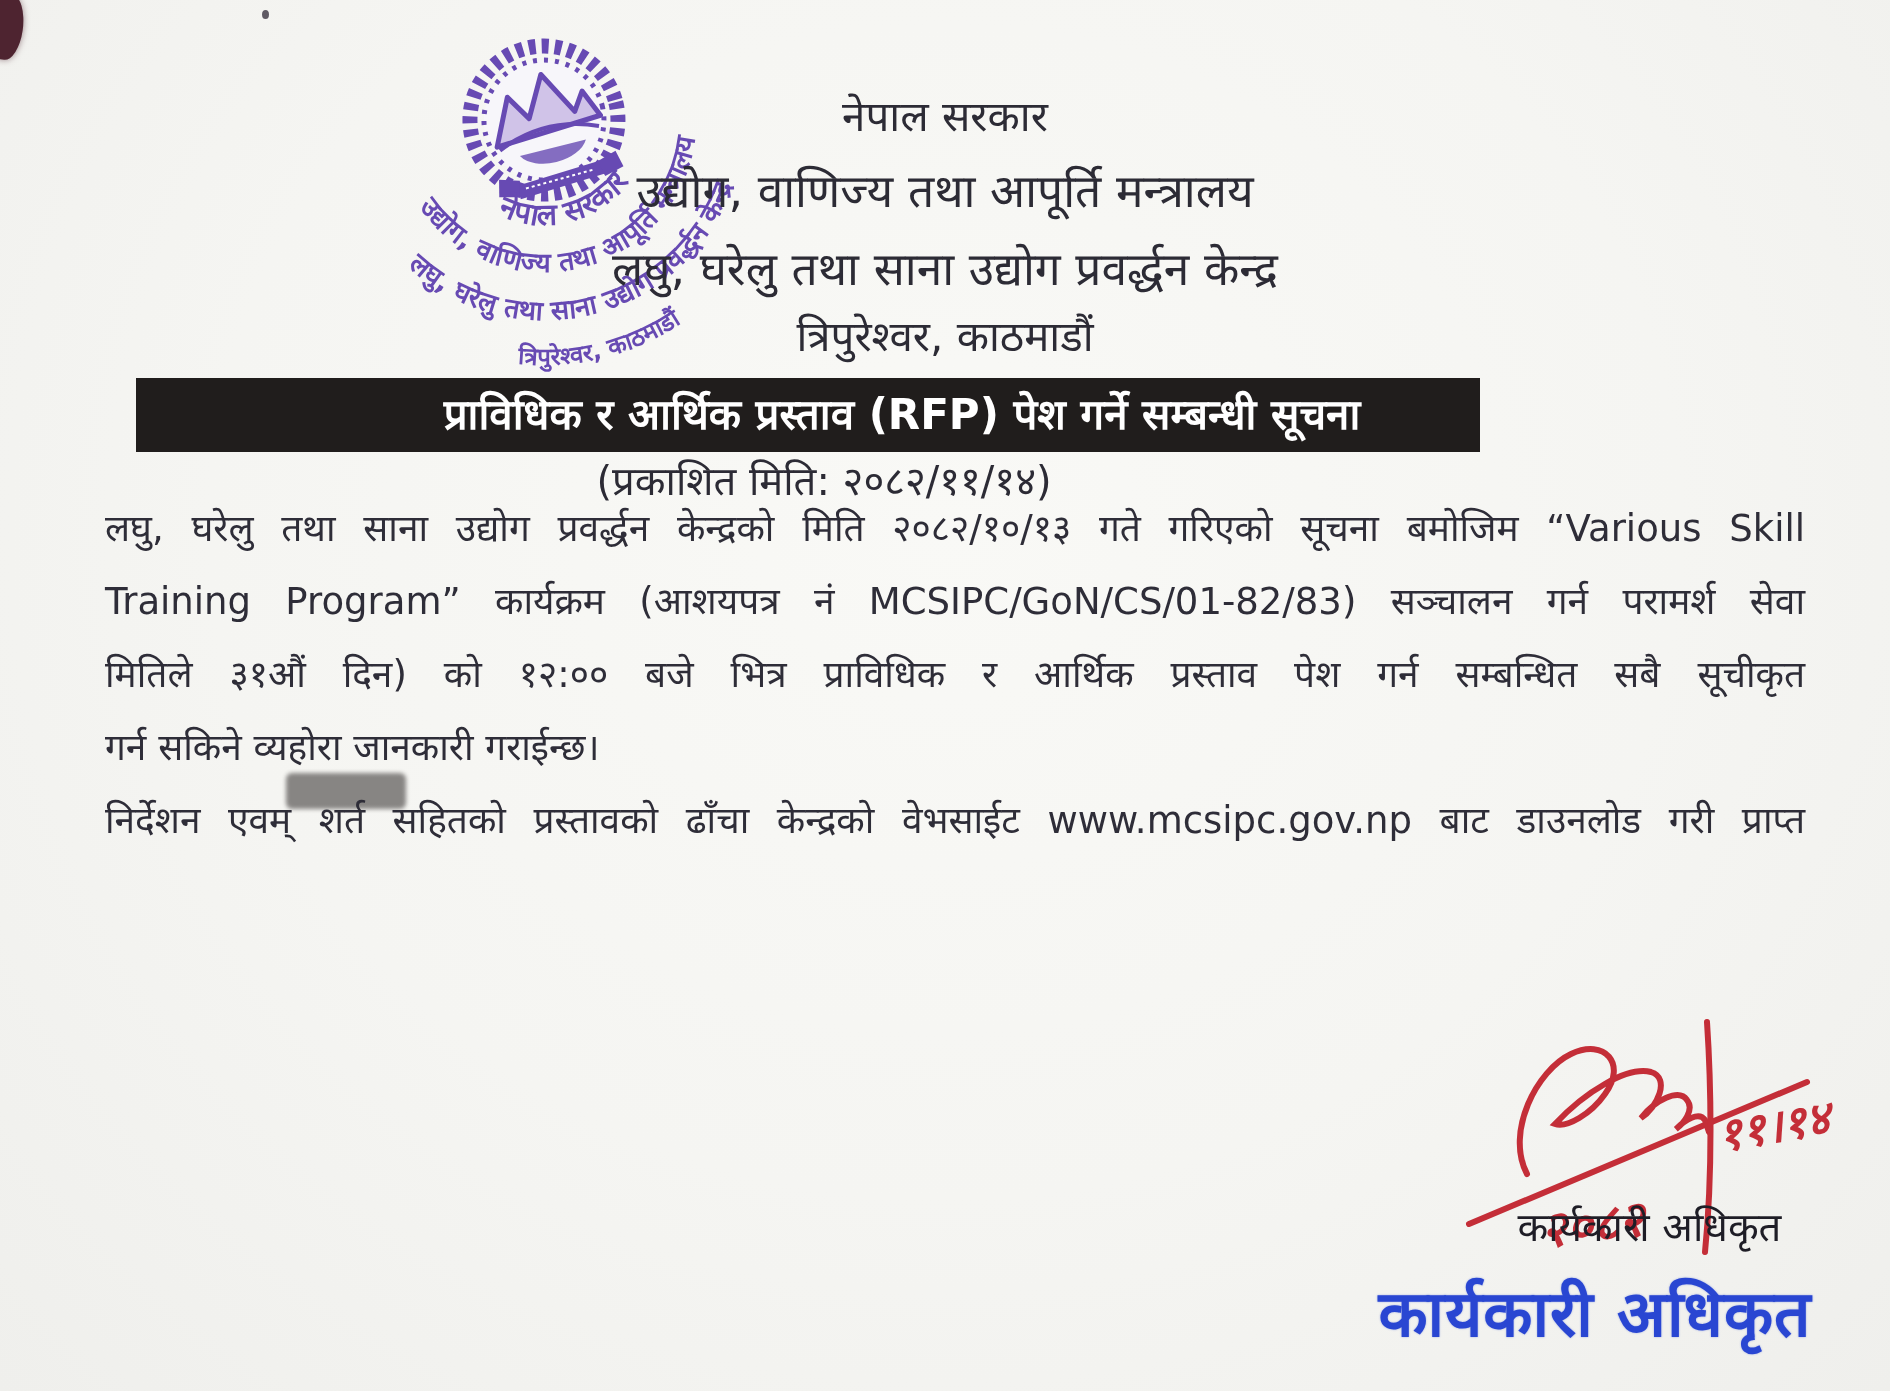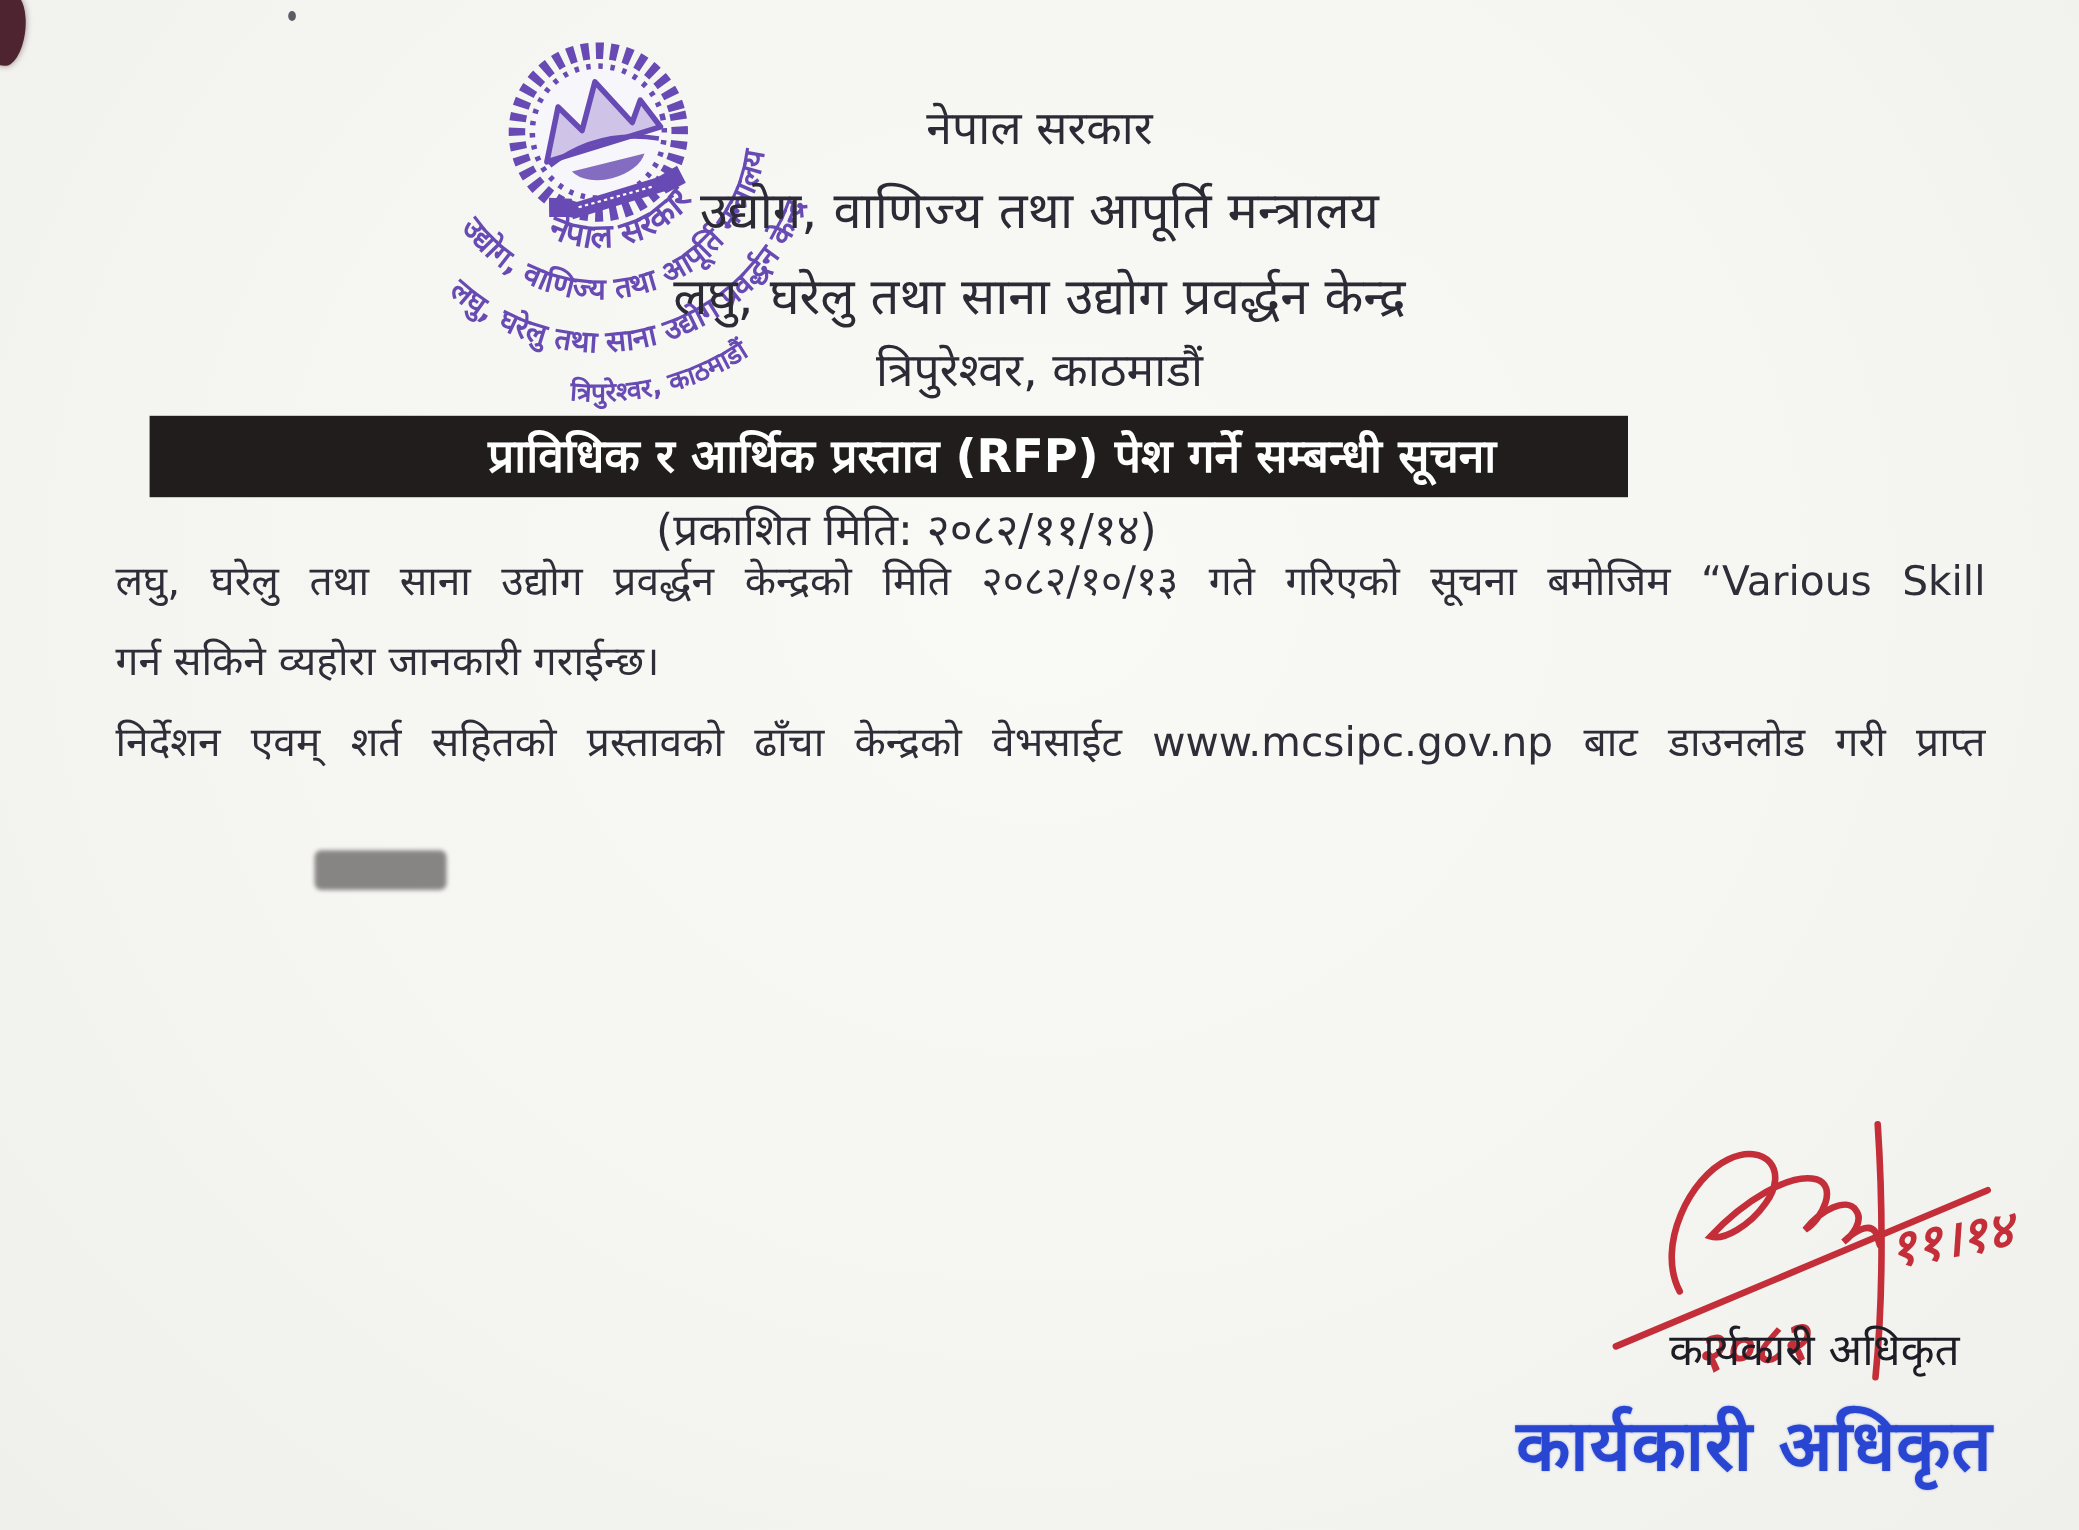--- a/index.html
+++ b/index.html
@@ -107,20 +107,22 @@
 
   <div class="banner">
     <div class="banner-smudge"></div>
     <div class="banner-title">प्राविधिक र आर्थिक प्रस्ताव (RFP) पेश गर्ने सम्बन्धी सूचना</div>
   </div>
 
   <div class="pubdate">(प्रकाशित मिति: २०८२/११/१४)</div>
 
   <div class="body">
     <div class="bline">लघु, घरेलु तथा साना उद्योग प्रवर्द्धन केन्द्रको मिति २०८२/१०/१३ गते गरिएको सूचना बमोजिम “Various Skill</div>
+    <div class="bline">Training Program” कार्यक्रम (आशयपत्र नं MCSIPC/GoN/CS/01-82/83) सञ्चालन गर्न परामर्श सेवा</div>
+    <div class="bline">मितिले ३१औं दिन) को १२:०० बजे भित्र प्राविधिक र आर्थिक प्रस्ताव पेश गर्न सम्बन्धित सबै सूचीकृत</div>
     <div class="bline last">गर्न सकिने व्यहोरा जानकारी गराईन्छ।</div>
     <div class="bline">निर्देशन एवम् शर्त सहितको प्रस्तावको ढाँचा केन्द्रको वेभसाईट www.mcsipc.gov.np बाट डाउनलोड गरी प्राप्त</div>
   </div>
 
   <svg class="sig-svg" viewBox="0 0 380 255">
 
     <path d="M 14,212 L 352,70" stroke-width="6"></path>
 
     <path d="M 72,162 C 50,120 82,58 116,42 C 150,26 172,52 150,82 C 136,102 112,116 100,112
              C 130,80 172,54 196,60 C 216,66 202,96 186,106 C 200,88 224,76 232,88

